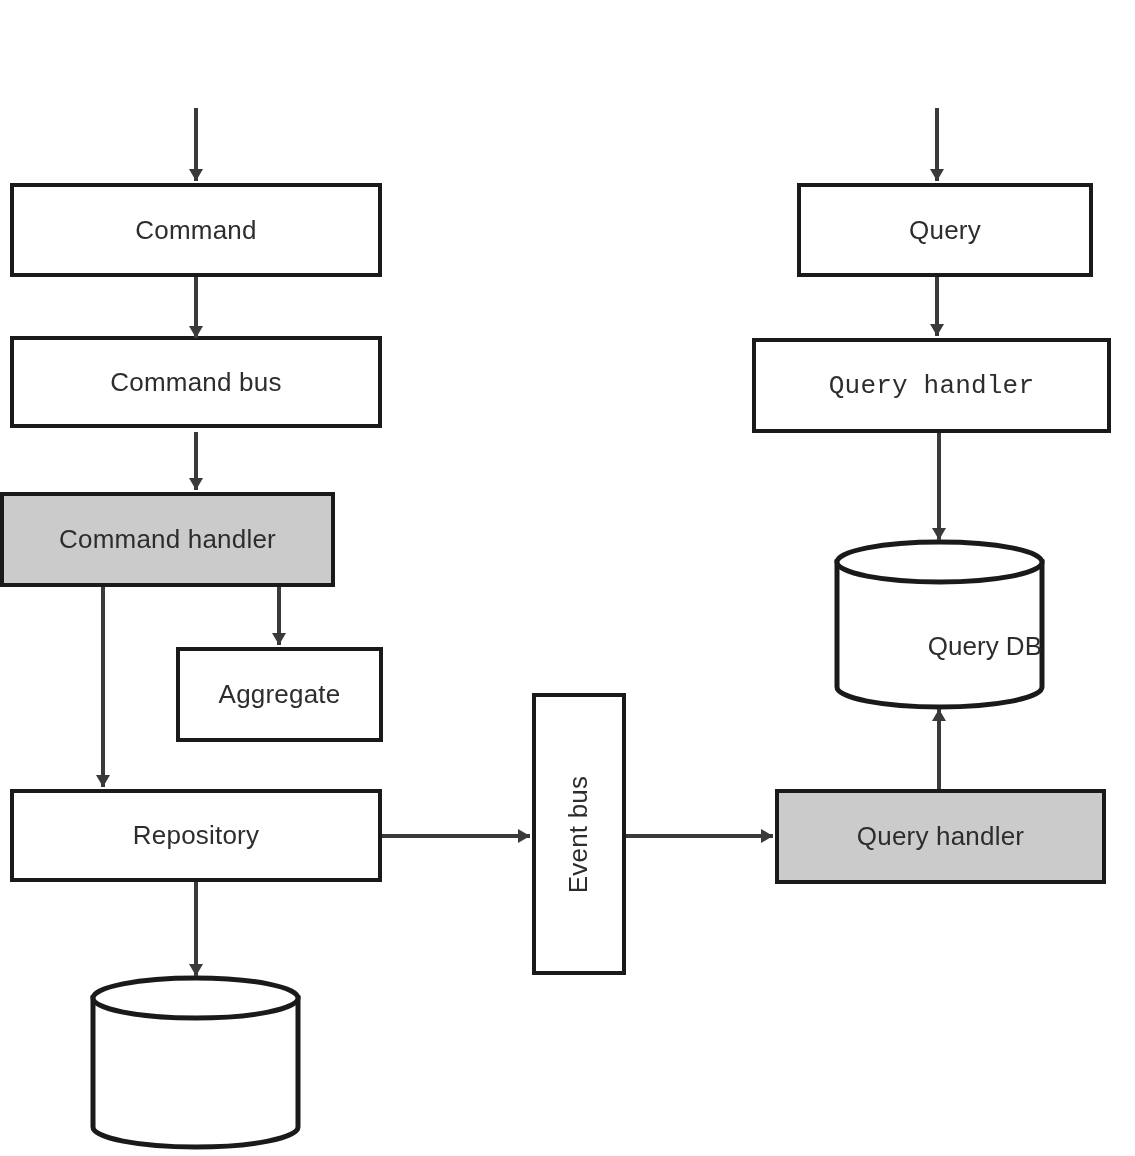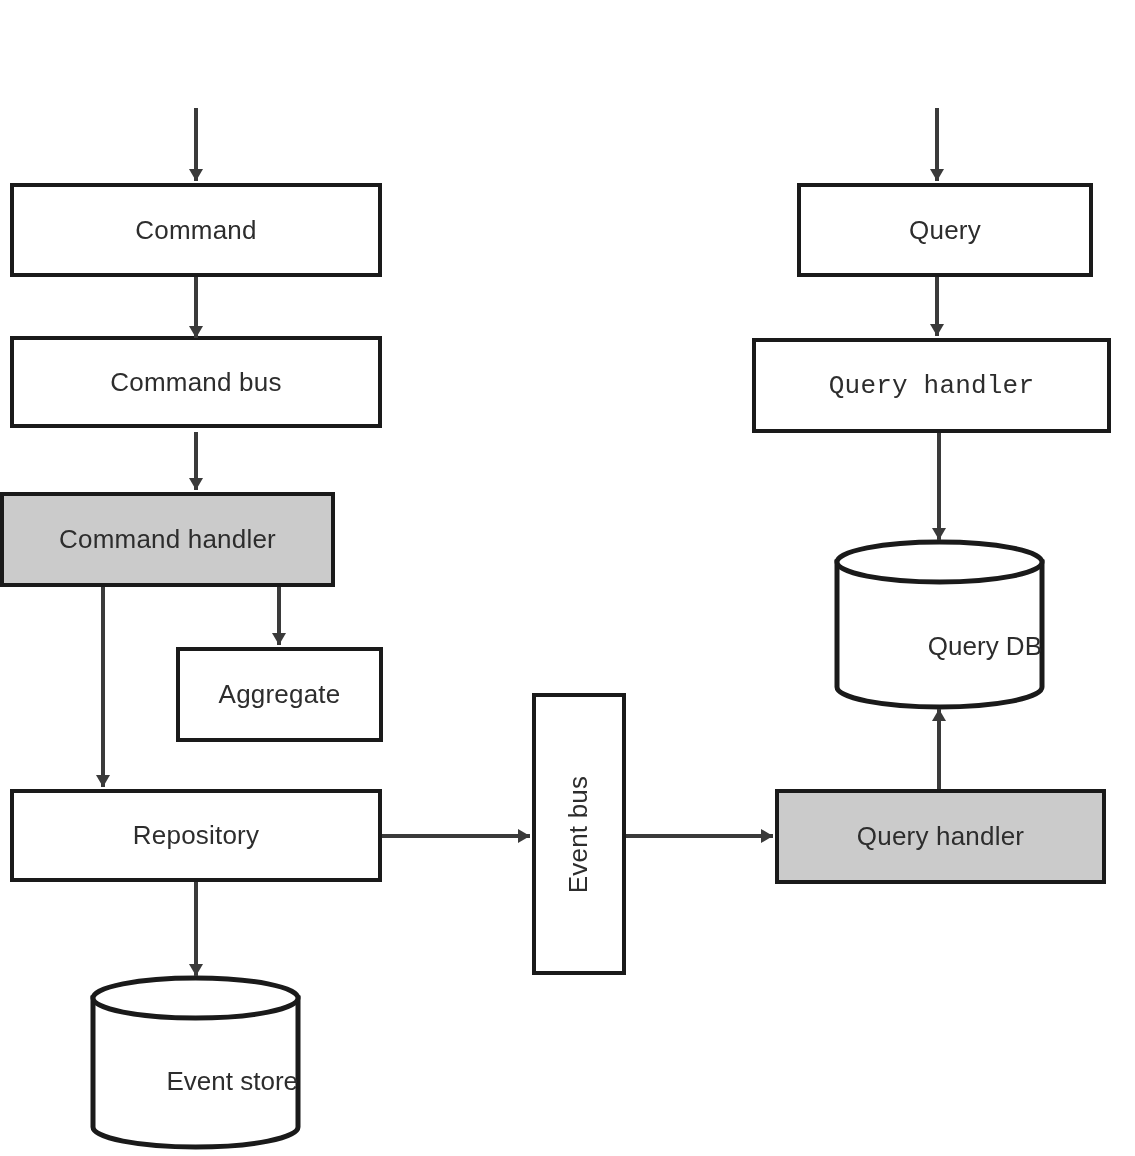--- a/index.html
+++ b/index.html
@@ -131,16 +131,15 @@
   </div>
 
   <div id="node-event-bus" class="box">
     <span class="vertical-label">Event bus</span>
   </div>
 
   <div id="node-event-handler" class="box highlight">
     <span>Query handler</span>
   </div>
 
-  <div id="label-event-store" class="cyl-label">Event store</div>
   <div id="label-query-db" class="cyl-label">Query DB</div>
 
 </div>
 
 </body></html>

